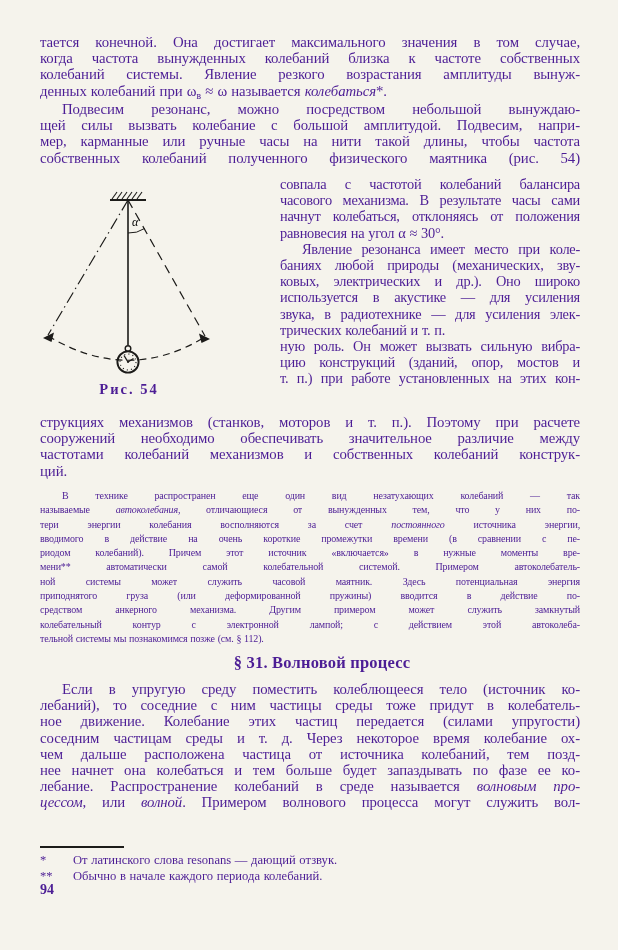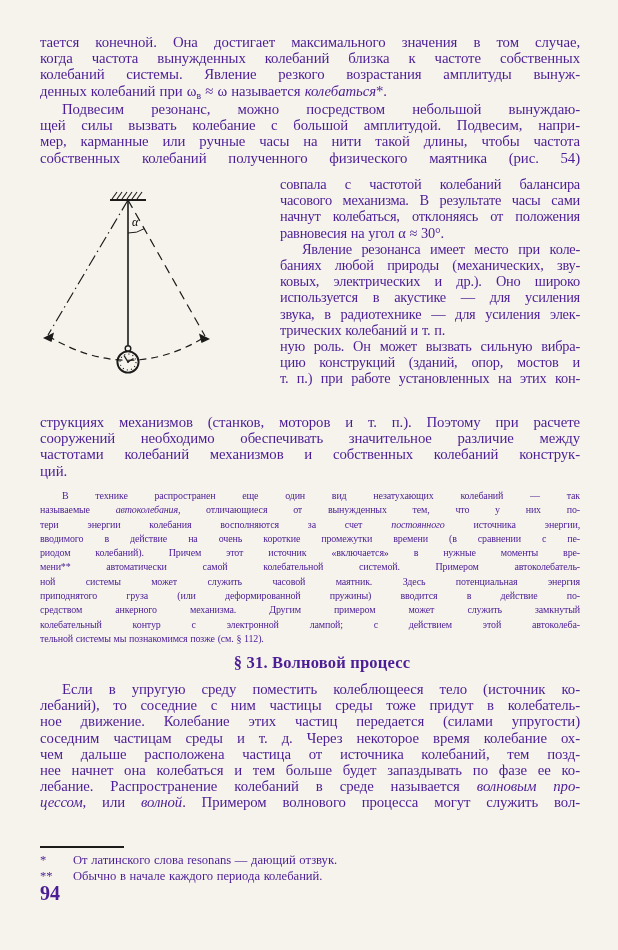--- a/index.html
+++ b/index.html
@@ -23,21 +23,21 @@
   .sub{font-size:0.66em;vertical-align:-0.28em;letter-spacing:0;}
   .fnm{display:inline-block;width:26px;text-align:right;margin-right:7px;letter-spacing:0;}
   .heading{
     position:absolute;left:52px;top:653px;width:540px;text-align:center;
     font-weight:bold;font-size:16.5px;letter-spacing:0.2px;
   }
   .caption{
     position:absolute;left:40px;top:381px;width:178px;text-align:center;
     font-weight:bold;font-size:14.5px;letter-spacing:2px;
   }
-  .pagenum{position:absolute;left:40px;top:882px;font-weight:bold;font-size:20px;}
+  .pagenum{position:absolute;left:40px;top:882px;font-weight:bold;font-size:14px;}
   .fnrule{position:absolute;left:40px;top:846px;width:84px;height:2px;background:#1c1b19;}
   .figsvg{position:absolute;left:40px;top:186px;}
   .st{stroke:#1c1b19;fill:none;}
   .fl{fill:#1c1b19;stroke:none;}
   svg text{font-family:"Liberation Serif","DejaVu Serif",serif;}
 </style>
 </head>
 <body>
 
 <div class="page">
@@ -84,20 +84,21 @@
     <g>
       <circle class="st" cx="88" cy="162.5" r="2.8" stroke-width="1.4"></circle>
       <circle class="st" cx="88" cy="176" r="10.6" stroke-width="1.9"></circle>
       <circle class="st" cx="88" cy="176" r="8" stroke-width="1.1" stroke-dasharray="1.1 3.1"></circle>
       <line class="st" x1="88" y1="176" x2="84" y2="169.5" stroke-width="1.4"></line>
       <line class="st" x1="88" y1="176" x2="93.5" y2="172.5" stroke-width="1.2"></line>
       <circle class="fl" cx="88" cy="176" r="1"></circle>
     </g>
   </svg>
 
+  <div class="caption">Рис. 54</div>
 
   <div class="blk wrapcol" style="left:280px;top:176px;width:300px;">
       <div class="line"><span>совпала с частотой колебаний балансира</span></div>
       <div class="line"><span>часового механизма. В результате часы сами</span></div>
       <div class="line"><span>начнут колебаться, отклоняясь от положения</span></div>
       <div class="line final"><span>равновесия на угол α ≈ 30°.</span></div>
       <div class="line indent"><span>Явление резонанса имеет место при коле-</span></div>
       <div class="line"><span>баниях любой природы (механических, зву-</span></div>
       <div class="line"><span>ковых, электрических и др.). Оно широко</span></div>
       <div class="line"><span>используется в акустике — для усиления</span></div>

